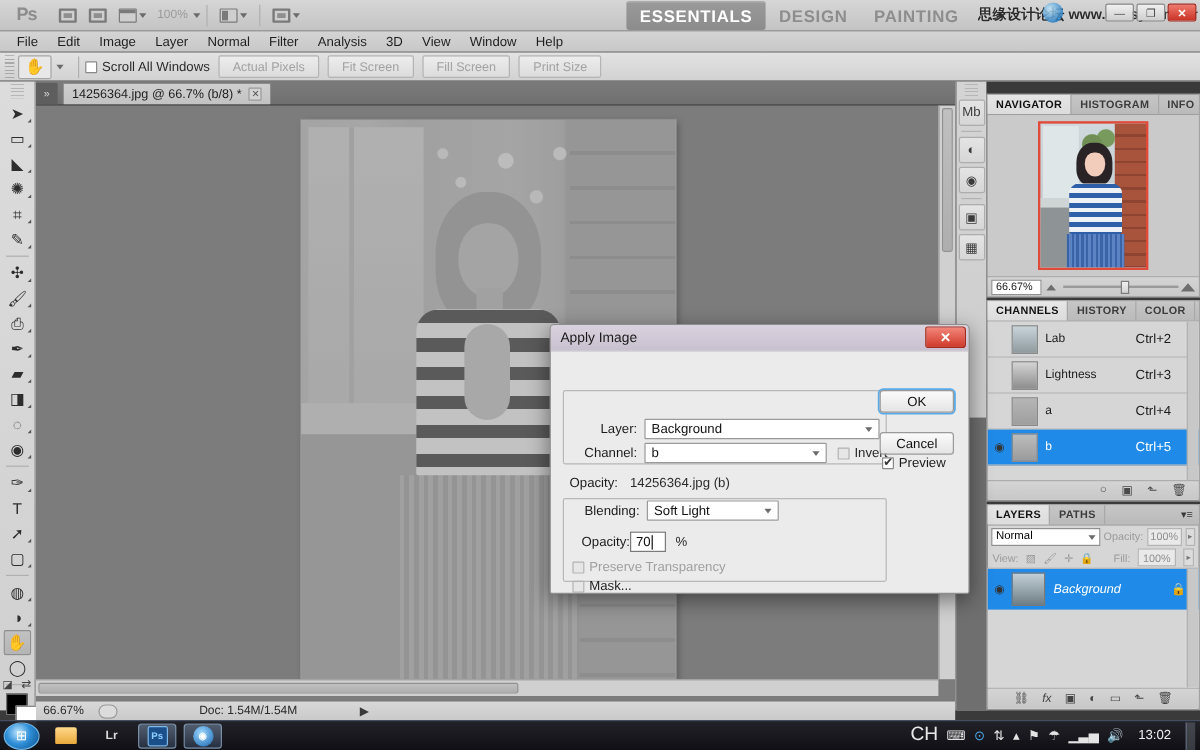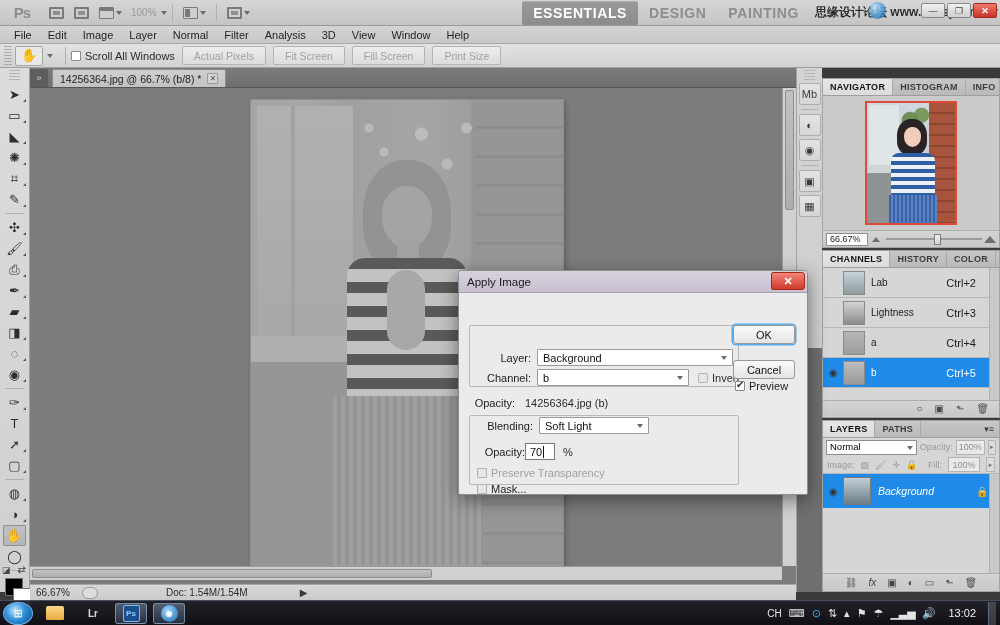--- a/index.html
+++ b/index.html
@@ -330,21 +330,21 @@
   .tb-item.run { background: linear-gradient(rgba(150,180,215,.42), rgba(90,120,160,.3));
                  border:1px solid rgba(170,200,230,.55); }
   .tb-ico-ps { width:17px;height:17px;background:#1a4f8a;border:1px solid #7fb8e8;border-radius:2px;
                display:flex;align-items:center;justify-content:center;color:#8fd0ff;font-size:8px;font-weight:bold; }
   .tb-ico-folder { width:18px;height:14px;background:linear-gradient(#ffd98a,#e8a93c);border-radius:2px 2px 1px 1px; }
   .tb-ico-lr { color:#d8d8d8; font-size:10px; font-weight:bold; }
   .tb-ico-blue { width:17px;height:17px;border-radius:50%;background:radial-gradient(circle at 40% 35%,#9fd8ff,#1565b0);
                  display:flex;align-items:center;justify-content:center;color:#fff;font-size:8px; }
   .tray { margin-left:auto; display:flex; align-items:center; gap:7px; padding-right:4px;
           font-size:10px; color:#e4e4e4; }
-  .tray-ime { font-size:10px; color:#e8e8e8; }
+  .tray-ime { font-size:16px; color:#e8e8e8; }
   .tray-clock { font-size:11px; color:#f0f0f0; padding:0 5px; }
   .tray-end { width:8px; height:23px; background:rgba(200,210,225,.22); border-left:1px solid rgba(150,170,200,.4); }
   .tray-ico { font-size:11px; }
 
   
   .dialog {
     position:absolute; left:458px; top:270px; width:350px; height:225px;
     background:#ebebeb; border:1px solid #8e8e8e; border-radius:4px 4px 2px 2px;
     box-shadow: 0 5px 18px rgba(0,0,0,.45);
   }
@@ -639,21 +639,21 @@
       <div class="ly-row1">
         <div class="ly-mode">
           <span>Normal</span>
           <span class="c caret"></span>
         </div>
         <span class="ly-lbl">Opacity:</span>
         <span class="ly-val">100%</span>
         <span class="ly-spin">▸</span>
       </div>
       <div class="ly-row2">
-        <span>Image:</span>
+        <span>View:</span>
         <span>▨</span>
         <span>🖌</span>
         <span>✛</span>
         <span>🔒</span>
         <span class="ly-lbl" style="margin-left:auto">Fill:</span>
         <span class="ly-val">100%</span>
         <span class="ly-spin">▸</span>
       </div>
       <div class="ly-list">
         <div class="ly-item">

